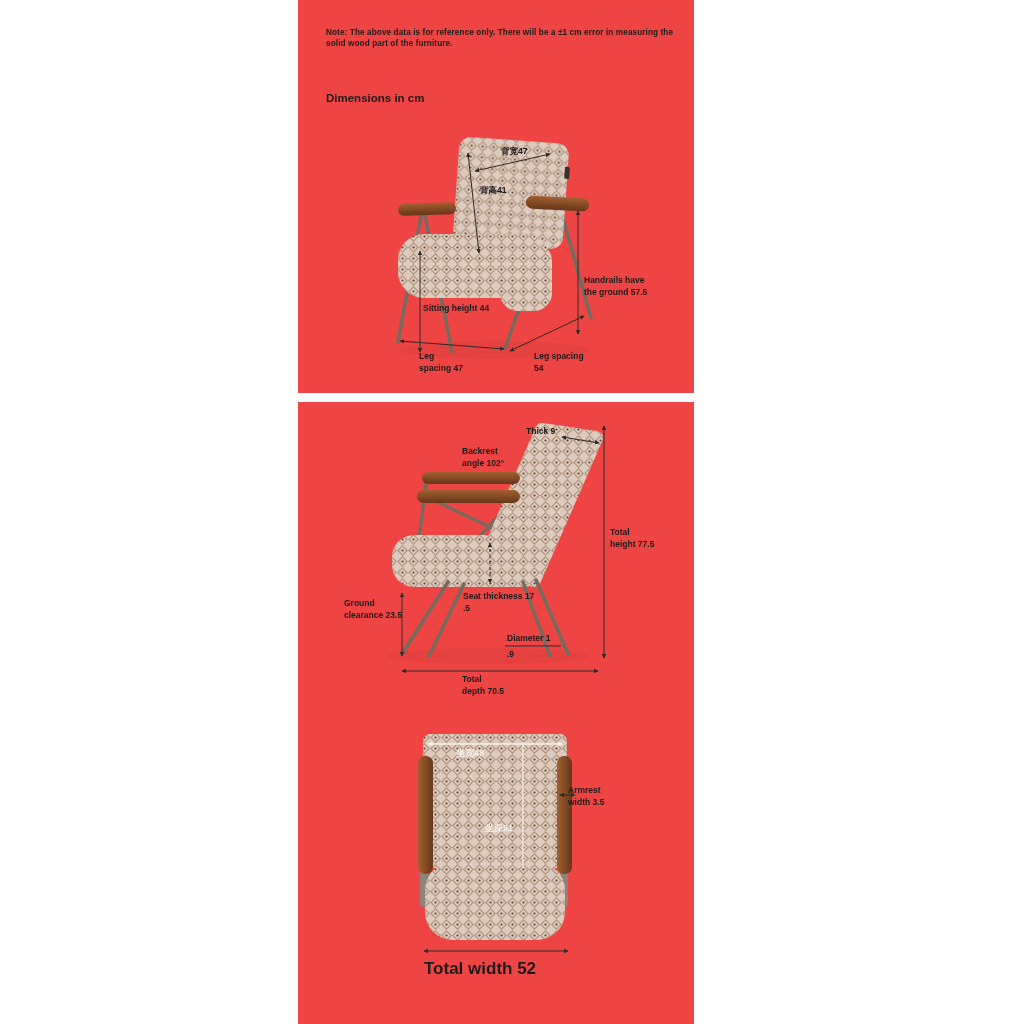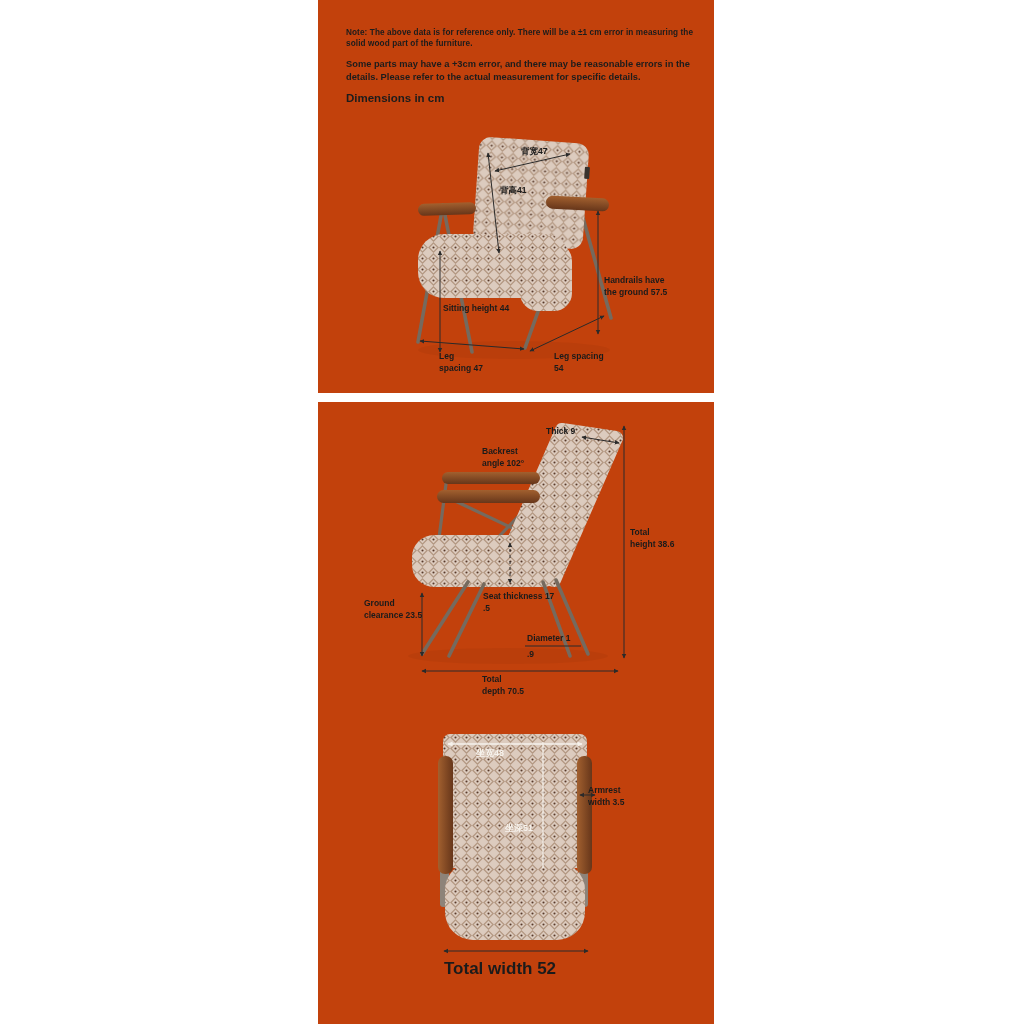--- a/index.html
+++ b/index.html
@@ -1,18 +1,18 @@
 <!DOCTYPE html>
 <html><head>
 <meta charset="utf-8">
 <style>
   html,body{margin:0;padding:0;}
   .page{position:relative;width:1024px;height:1024px;background:#ffffff;overflow:hidden;
         font-family:"Liberation Sans", sans-serif;}
-  .card{position:absolute;left:298px;width:396px;background:#c2410c;margin-left:20px;}
+  .card{position:absolute;left:298px;width:396px;background:#ef4444;}
   .card1{top:0;height:393px;}
   .card2{top:402px;height:697px;}
   .art{position:absolute;left:0;top:0;}
   .note1{position:absolute;left:28px;top:27px;width:352px;margin:0;
          font-size:8.2px;font-weight:700;color:#1c1c1c;line-height:1.4;letter-spacing:.1px;}
   .note2{position:absolute;left:28px;top:58px;width:352px;margin:0;
          font-size:9.3px;font-weight:700;color:#1c1c1c;line-height:1.35;}
   .heading{position:absolute;left:28px;top:92px;margin:0;
          font-size:11.5px;font-weight:700;color:#1c1c1c;}
   .lbl{position:absolute;font-weight:700;font-size:8.5px;color:#1b1b1b;
@@ -66,21 +66,20 @@
         <line x1="177" y1="171" x2="252" y2="154" marker-start="url(#ar1)" marker-end="url(#ar1)"></line>
         <line x1="170" y1="153" x2="181" y2="253" marker-start="url(#ar1)" marker-end="url(#ar1)"></line>
         <line x1="122" y1="251" x2="122" y2="352" marker-start="url(#ar1)" marker-end="url(#ar1)"></line>
         <line x1="102" y1="341" x2="206" y2="349" marker-start="url(#ar1)" marker-end="url(#ar1)"></line>
         <line x1="212" y1="351" x2="286" y2="316" marker-start="url(#ar1)" marker-end="url(#ar1)"></line>
         <line x1="280" y1="211" x2="280" y2="334" marker-start="url(#ar1)" marker-end="url(#ar1)"></line>
       </g>
     </svg>
 
     <p class="note1">Note: The above data is for reference only. There will be a ±1 cm error in measuring the solid wood part of the furniture.</p>
-    <p class="note2">Some parts may have a +3cm error, and there may be reasonable errors in the details. Please refer to the actual measurement for specific details.</p>
     <h2 class="heading">Dimensions in cm</h2>
 
     <div class="lbl" style="left:203px;top:145px;">背宽47</div>
     <div class="lbl" style="left:182px;top:184px;">背高41</div>
     <div class="lbl" style="left:125px;top:302px;">Sitting height 44</div>
     <div class="lbl" style="left:121px;top:350px;">
       <div>Leg</div>
       <div>spacing 47</div>
     </div>
     <div class="lbl" style="left:236px;top:350px;">
@@ -165,21 +164,21 @@
       </g>
     </svg>
 
     <div class="lbl" style="left:228px;top:23px;">Thick 9</div>
     <div class="lbl" style="left:164px;top:43px;">
       <div>Backrest</div>
       <div>angle 102°</div>
     </div>
     <div class="lbl" style="left:312px;top:124px;">
       <div>Total</div>
-      <div>height 38.6</div>
+      <div>height 77.5</div>
     </div>
     <div class="lbl" style="left:46px;top:195px;">
       <div>Ground</div>
       <div>clearance 23.5</div>
     </div>
     <div class="lbl" style="left:165px;top:188px;">
       <div>Seat thickness 17</div>
       <div>.5</div>
     </div>
     <div class="lbl" style="left:209px;top:230px;text-align:center;">Diameter 1</div>

